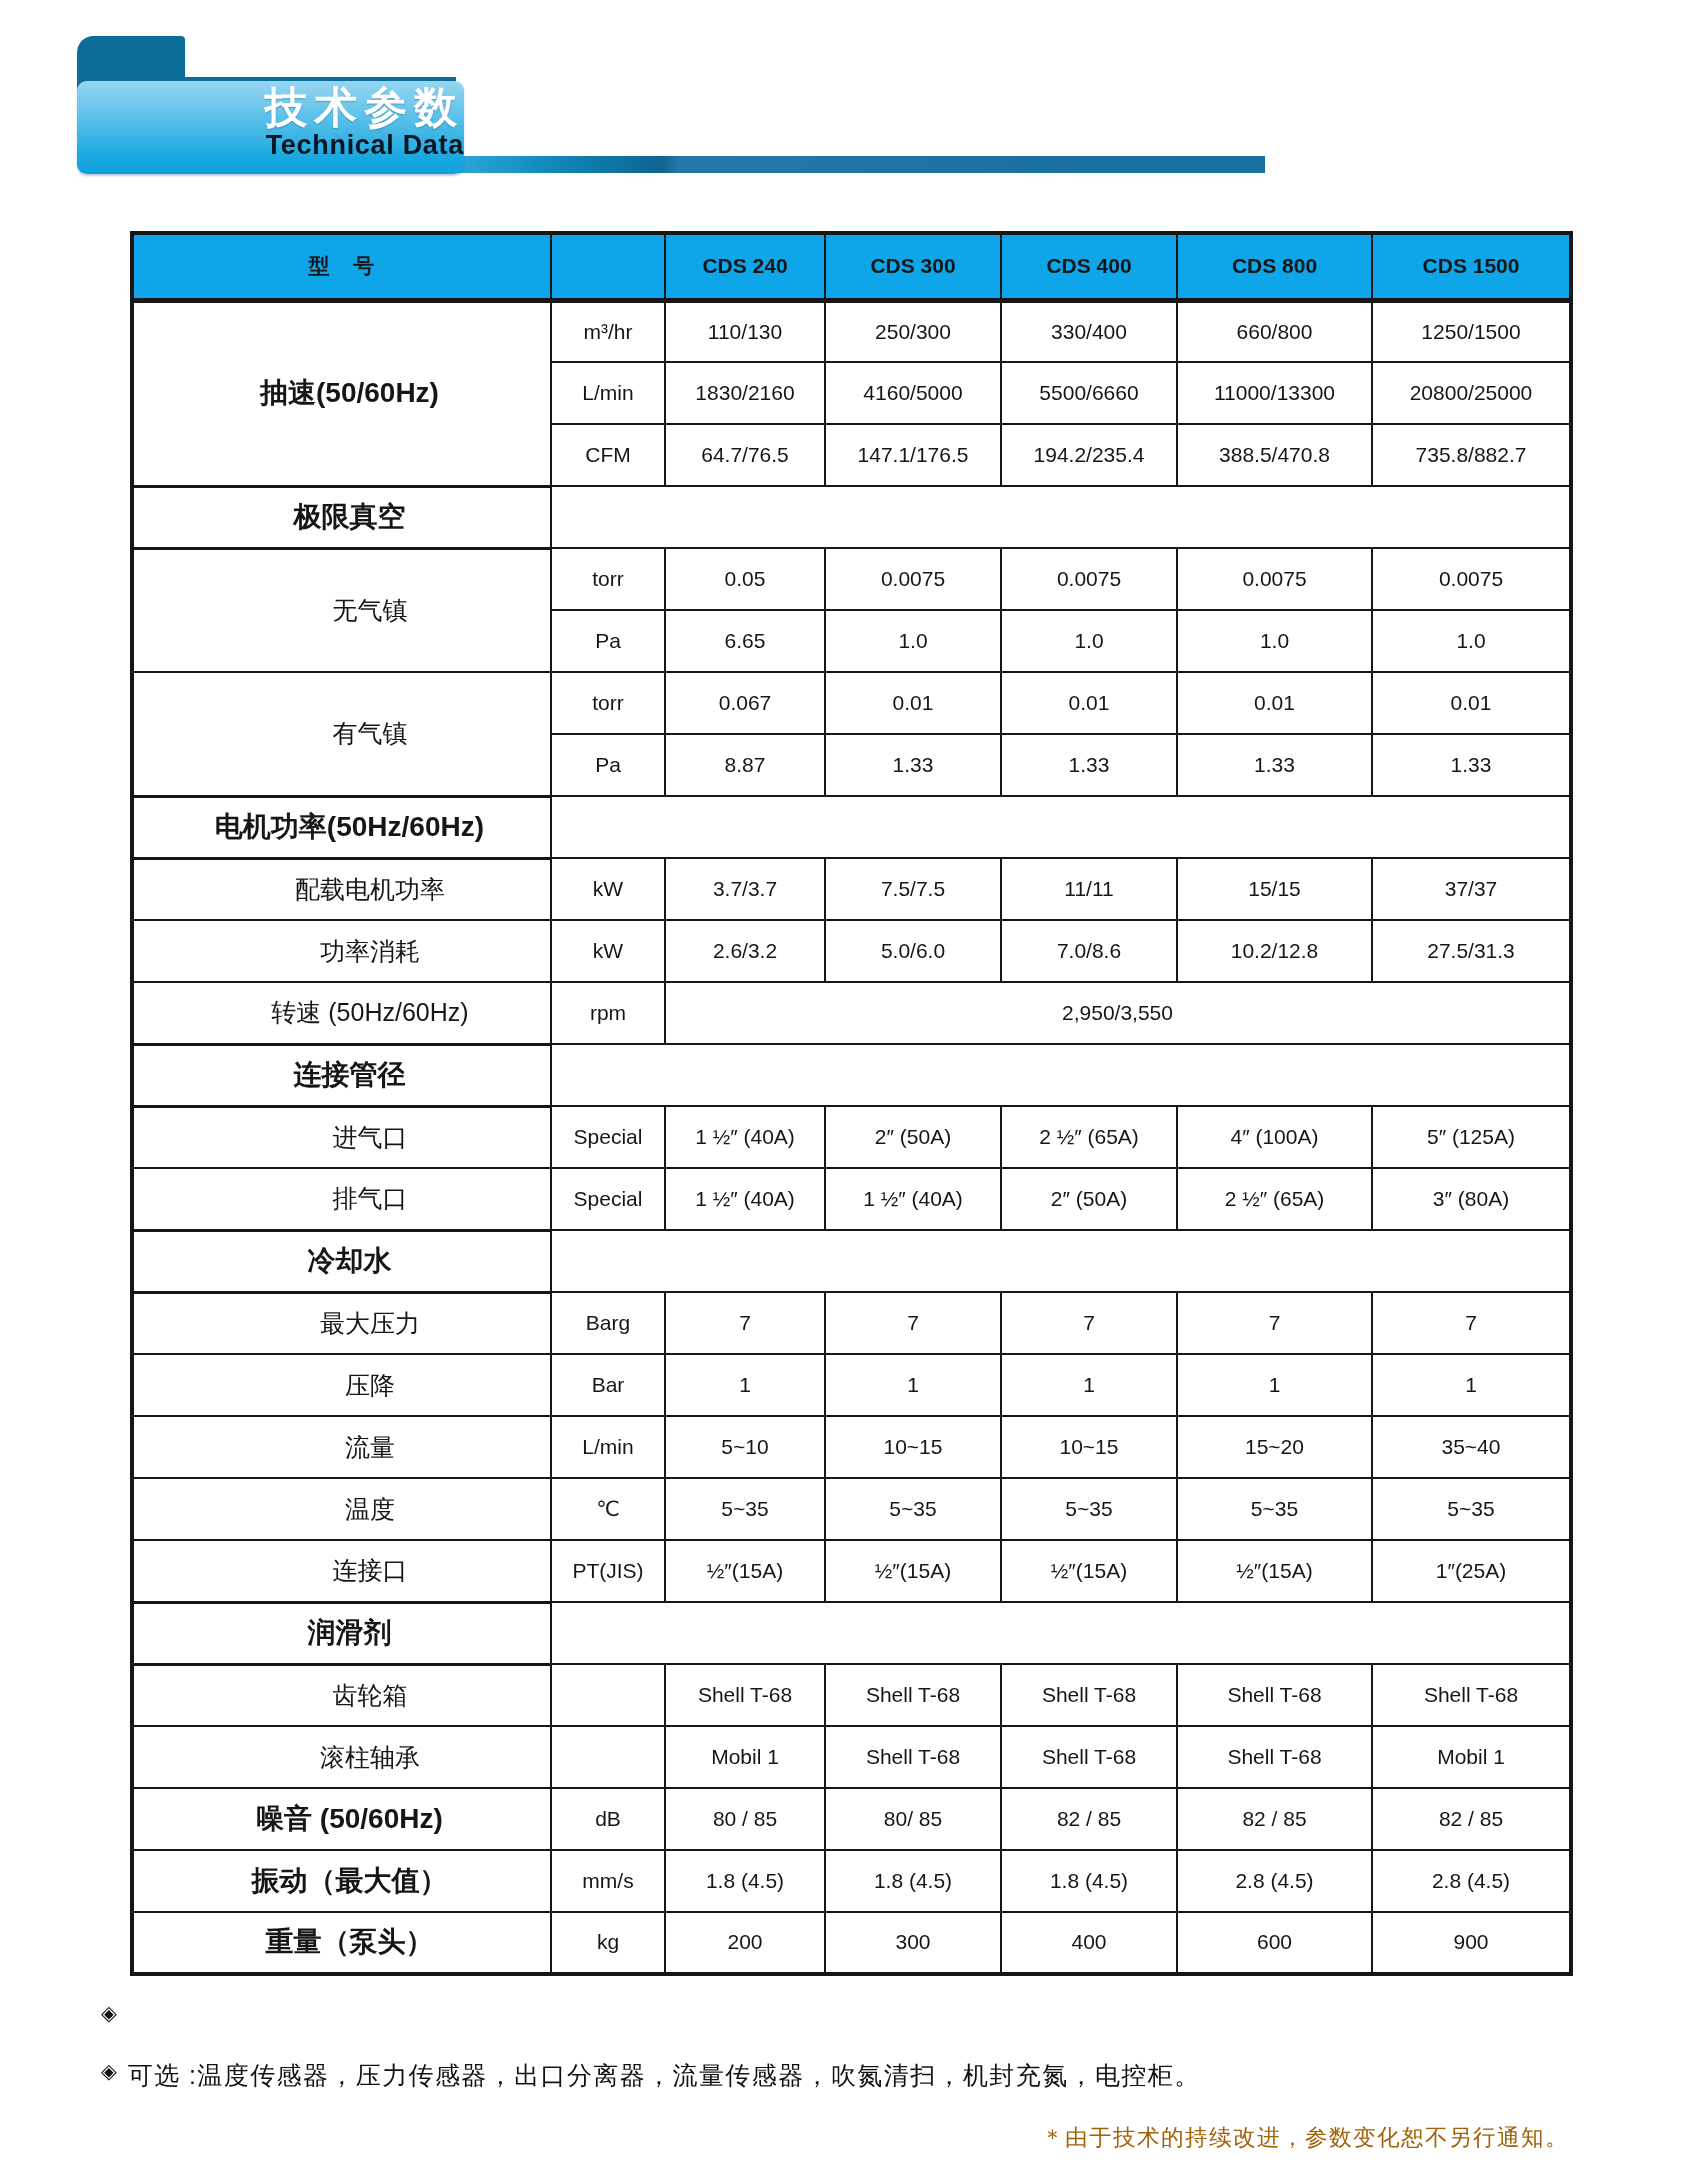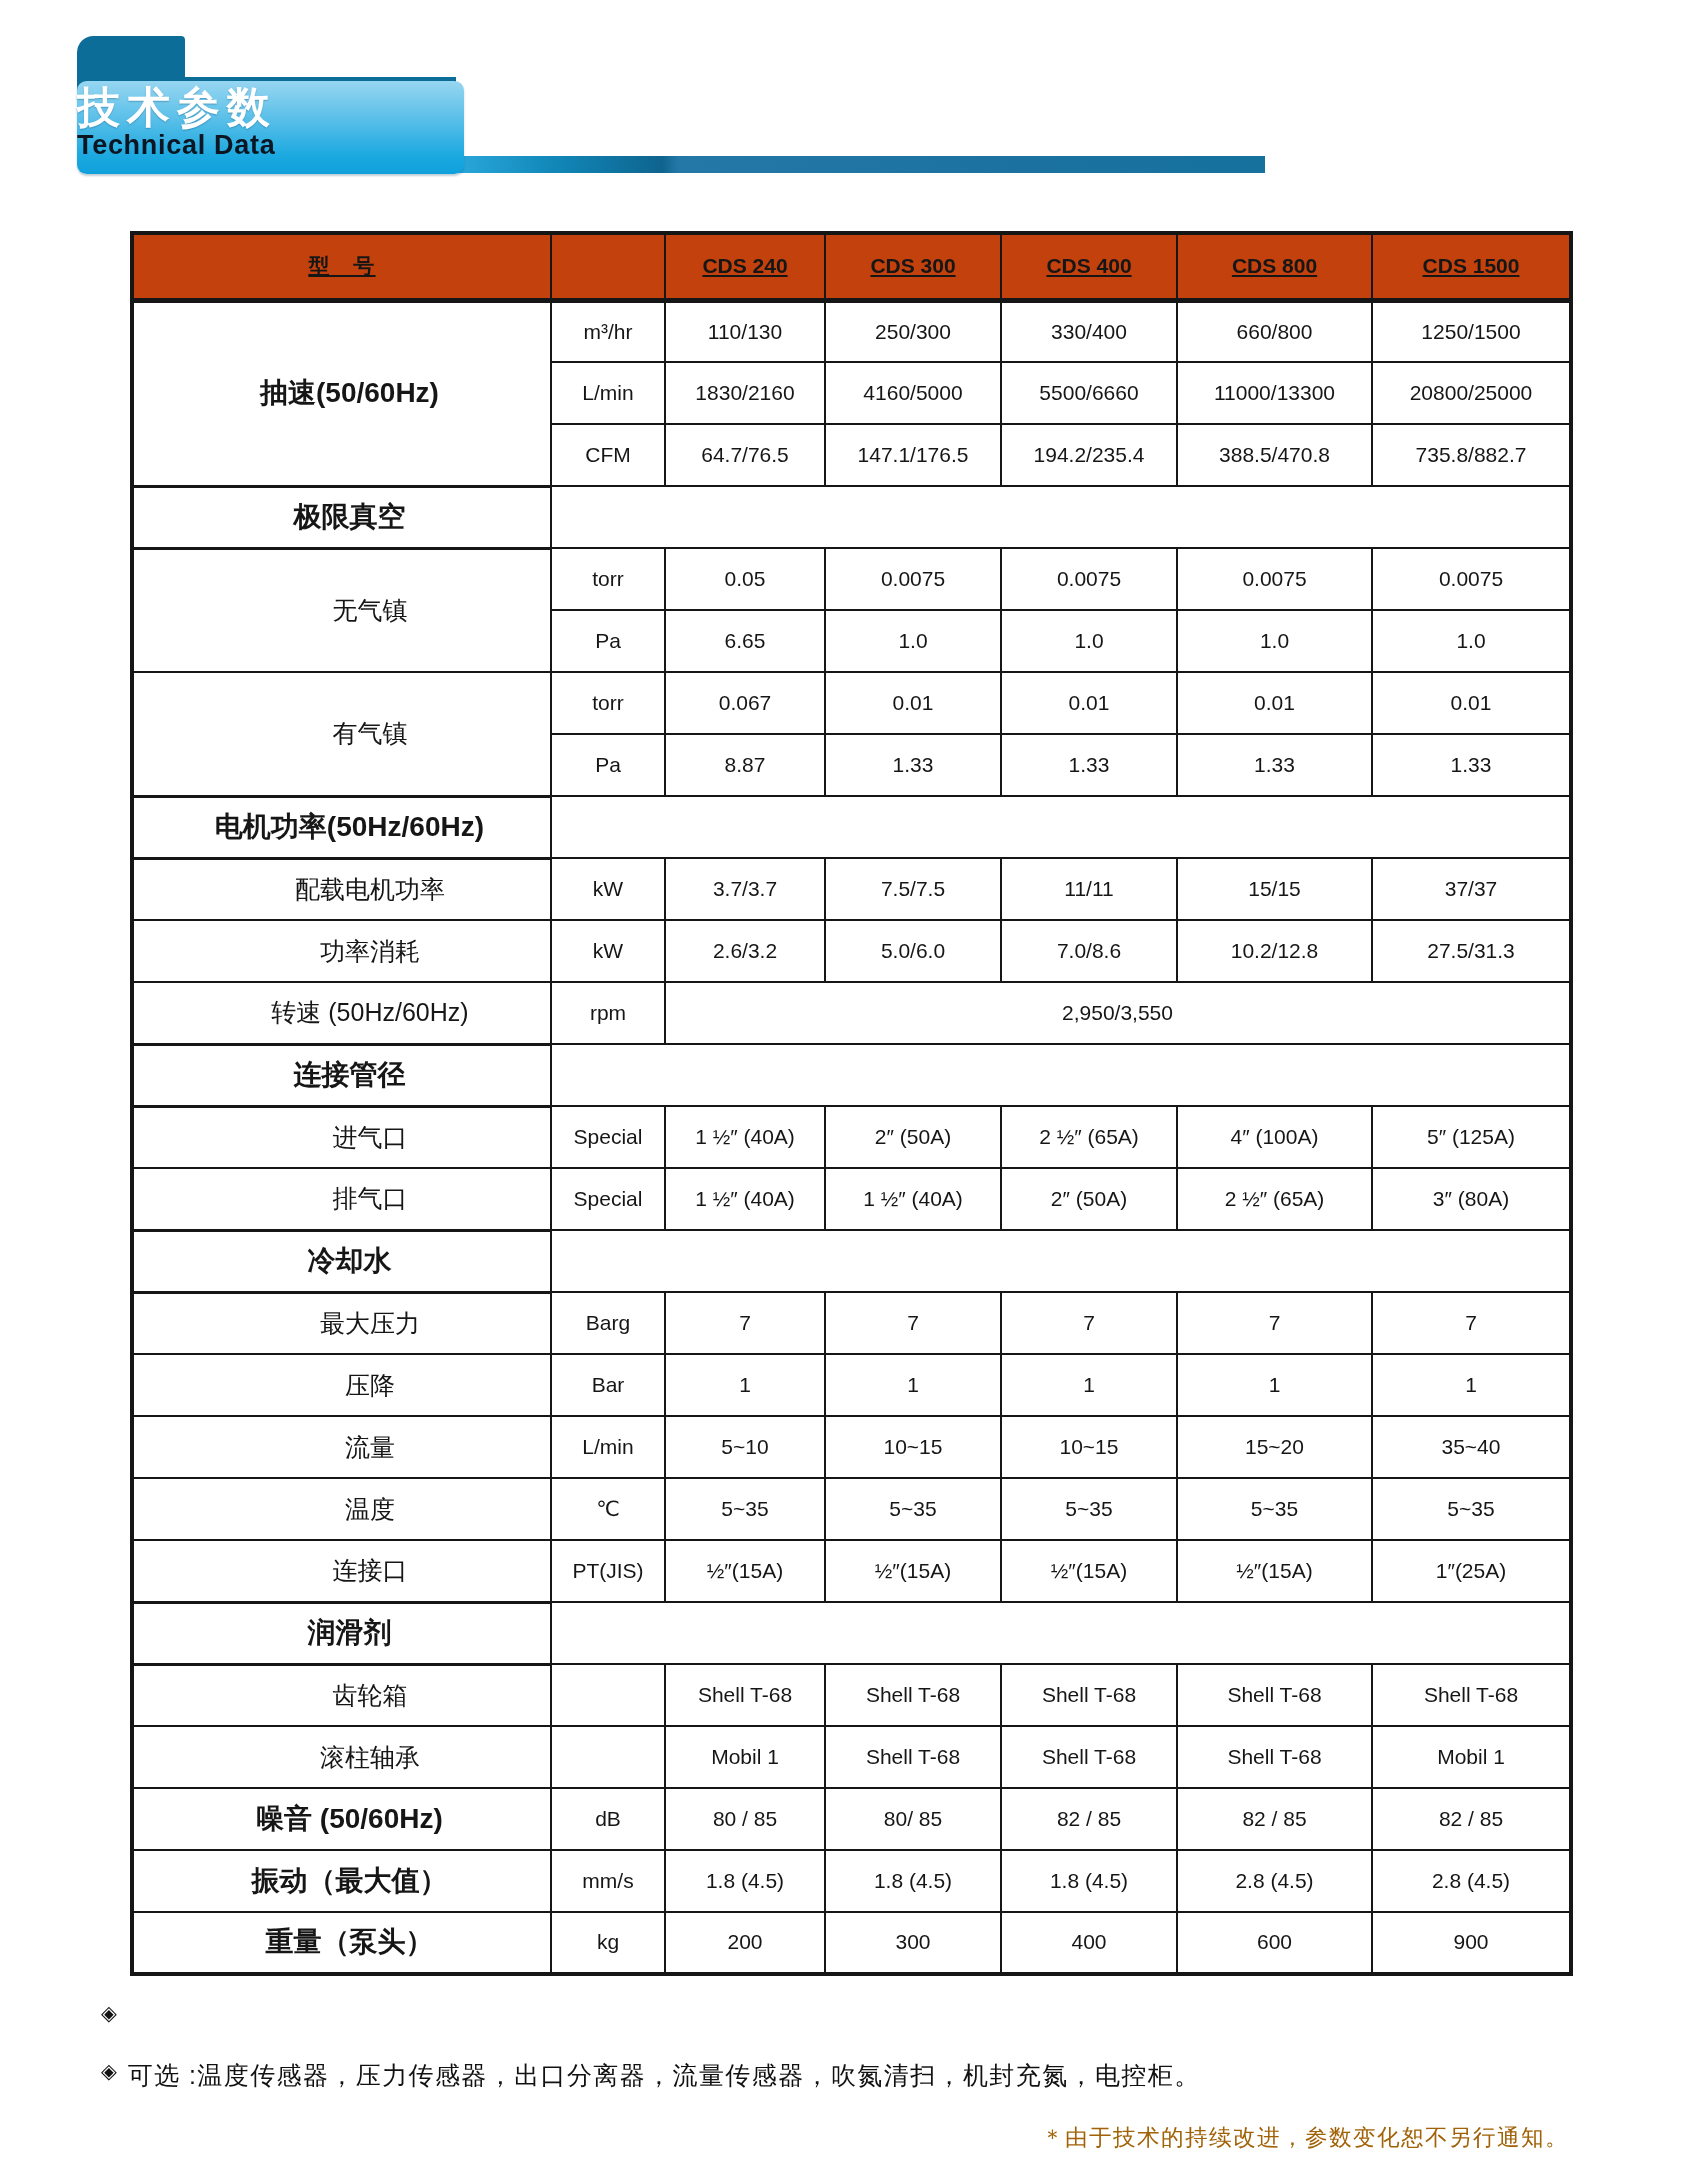--- a/index.html
+++ b/index.html
@@ -15,21 +15,21 @@
     background:#0c6d99;border-radius:16.5px 4.1px 0 0;
   }
   .banner .dark-strip{
     position:absolute;left:178px;top:77px;width:278px;height:15px;background:#0c6d99;
   }
   .banner .tab{
     position:absolute;left:77px;top:81px;width:387px;height:93px;
     border-radius:9.6px;
     background:linear-gradient(180deg,#97d6f1 0%,#5ec1e9 38%,#1ca9e0 80%,#0fa0db 100%);
     box-shadow:0 1.4px 2.1px rgba(0,60,90,.25);
-    text-align:left;
+    text-align:right;
   }
   .banner .tab .zh{
     display:block;margin-top:4.1px;color:#ffffff;font-weight:bold;
     font-size:43px;line-height:45px;letter-spacing:6.9px;
     text-shadow:0 1.4px 1.4px rgba(0,70,110,.35);
   }
   .banner .tab .en{
     display:block;margin-top:1.4px;color:#0b1622;font-weight:bold;
     font-size:27px;line-height:29px;letter-spacing:0.7px;
   }
@@ -44,21 +44,21 @@
     border:4.8px solid #161616;
   }
   table.spec td{
     border:2.1px solid #161616;border-top-width:2.7px;border-bottom-width:2.7px;
     vertical-align:middle;text-align:center;
     font-size:21px;line-height:1.15;background:#ffffff;
     padding:0 4.1px;box-sizing:border-box;overflow:hidden;
   }
   tr.hdr{height:67px;}
   tr.r{height:62px;}
-  tr.hdr td{background:#c2410c;border-bottom-width:5.5px;text-decoration:underline;}
+  tr.hdr td{background:#0ea5e9;border-bottom-width:5.5px;}
   td.model-name{font-weight:bold;font-size:30px;letter-spacing:1.4px;}
   td.model-col{font-weight:bold;font-size:26px;}
   td.lbl{background:#dbdbdb;text-align:left;}
   td.lbl.sec{font-weight:bold;font-size:28px;padding-left:19px;border-top-width:3.4px;border-bottom-width:3.4px;}
   td.lbl.big{font-weight:bold;font-size:28px;padding-left:19px;text-align:center;}
   td.lbl.sub{font-size:25px;padding-left:60px;}
   td.empty-span{border-top-width:3.4px;border-bottom-width:3.4px;}
   td.unit{font-size:20.6px;}
   td.val{font-size:21px;}
   td.merged-val{text-align:left;padding-left:44px;margin-left:8px;}

